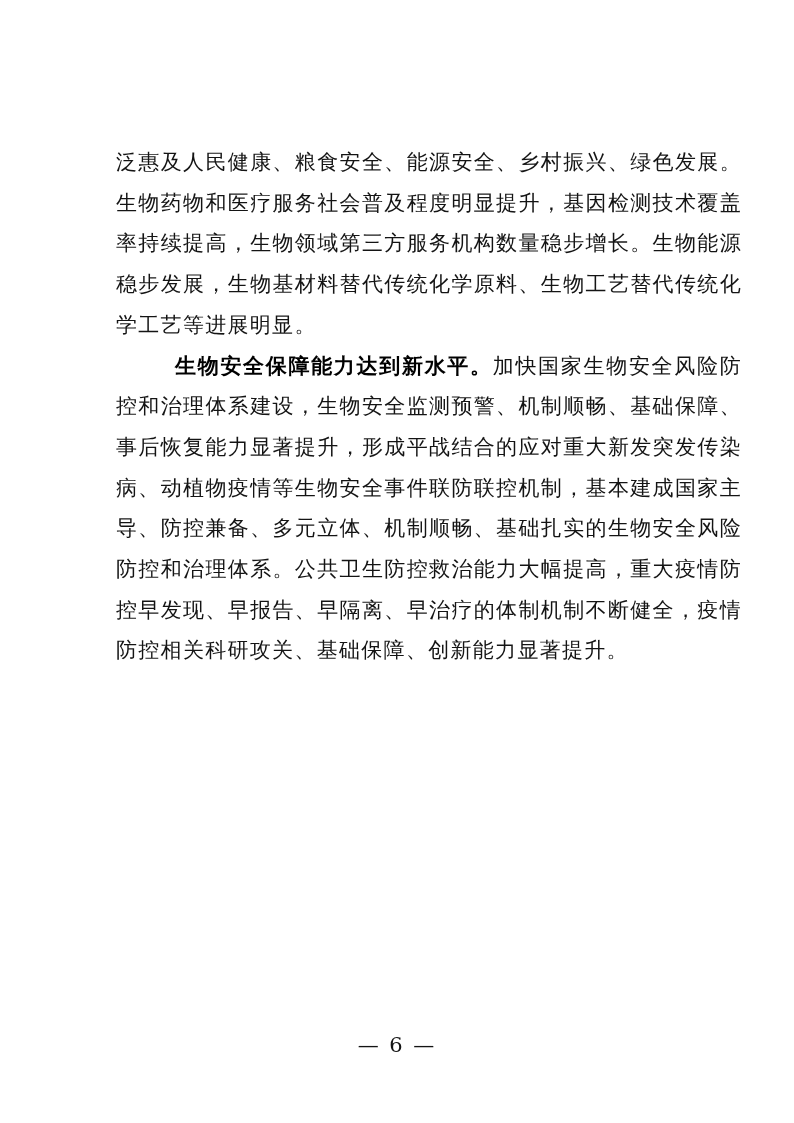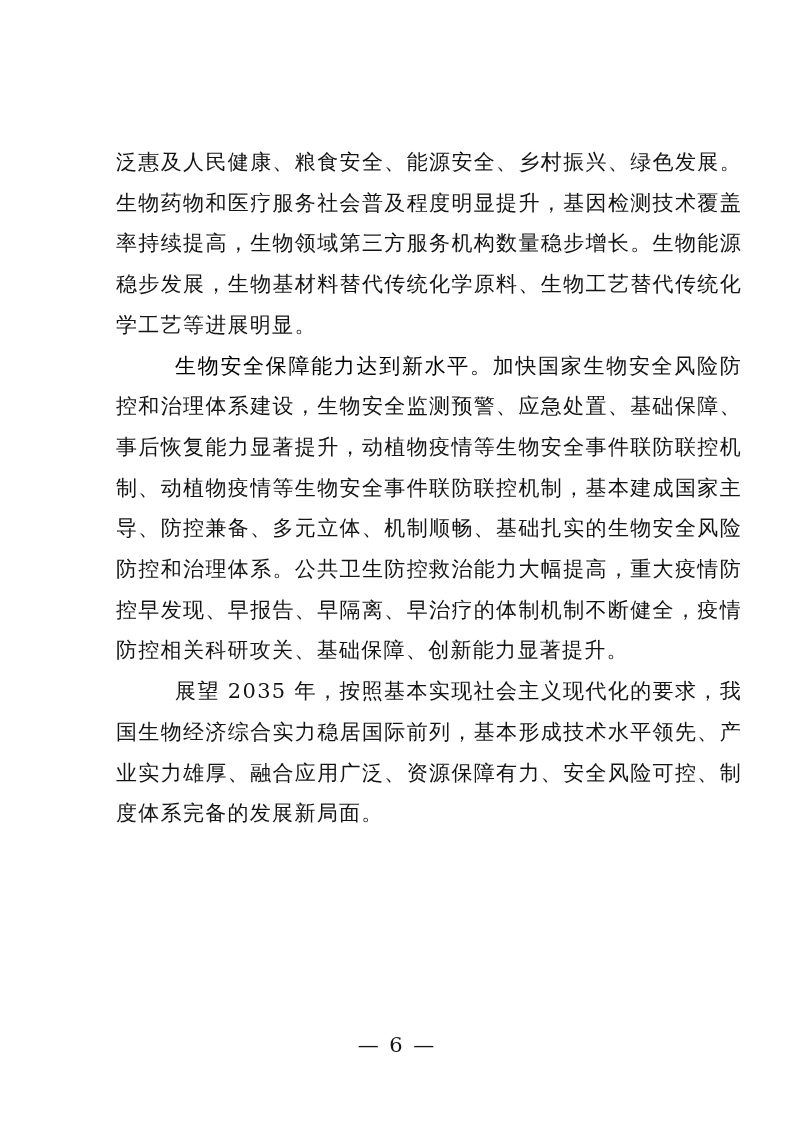--- a/index.html
+++ b/index.html
@@ -31,21 +31,21 @@
     text-align: justify;
     text-justify: inter-character;
     text-indent: 59px;
     word-break: break-all;
   }
   .para.continuation {
     text-indent: 0;
   }
   .lead {
     font-family: "DejaVu Sans", "Liberation Sans", sans-serif;
-    font-weight: 400;
+    font-weight: 700;
     color: #000000;
   }
   .footer {
     position: absolute;
     top: 1022px;
     left: 0;
     width: 100%;
     text-align: center;
     font-size: 21px;
     line-height: 30px;
@@ -54,21 +54,20 @@
   }
 </style>
 </head>
 <body>
 
 <div class="page">
   <div class="content">
 
     <p class="para continuation"><span>泛惠及人民健康、粮食安全、能源安全、乡村振兴、绿色发展。生物药物和医疗服务社会普及程度明显提升，基因检测技术覆盖率持续提高，生物领域第三方服务机构数量稳步增长。生物能源稳步发展，生物基材料替代传统化学原料、生物工艺替代传统化学工艺等进展明显。</span></p>
 
-    <p class="para"><span class="lead">生物安全保障能力达到新水平。</span><span>加快国家生物安全风险防控和治理体系建设，生物安全监测预警、应急处置、基础保障、事后恢复能力显著提升，动植物疫情等生物安全事件联防联控机制、动植物疫情等生物安全事件联防联控机制，基本建成国家主导、防控兼备、多元立体、机制顺畅、基础扎实的生物安全风险防控和治理体系。公共卫生防控救治能力大幅提高，重大疫情防控早发现、早报告、早隔离、早治疗的体制机制不断健全，疫情防控相关科研攻关、基础保障、创新能力显著提升。</span></p>
+    <p class="para"><span class="lead">生物安全保障能力达到新水平。</span><span>加快国家生物安全风险防控和治理体系建设，生物安全监测预警、机制顺畅、基础保障、事后恢复能力显著提升，形成平战结合的应对重大新发突发传染病、动植物疫情等生物安全事件联防联控机制，基本建成国家主导、防控兼备、多元立体、机制顺畅、基础扎实的生物安全风险防控和治理体系。公共卫生防控救治能力大幅提高，重大疫情防控早发现、早报告、早隔离、早治疗的体制机制不断健全，疫情防控相关科研攻关、基础保障、创新能力显著提升。</span></p>
 
 
-    <p class="para"><span>展望 2035 年，按照基本实现社会主义现代化的要求，我国生物经济综合实力稳居国际前列，基本形成技术水平领先、产业实力雄厚、融合应用广泛、资源保障有力、安全风险可控、制度体系完备的发展新局面。</span></p>
 
   </div>
 
   <div class="footer">— 6 —</div>
 </div>
 
 </body></html>

